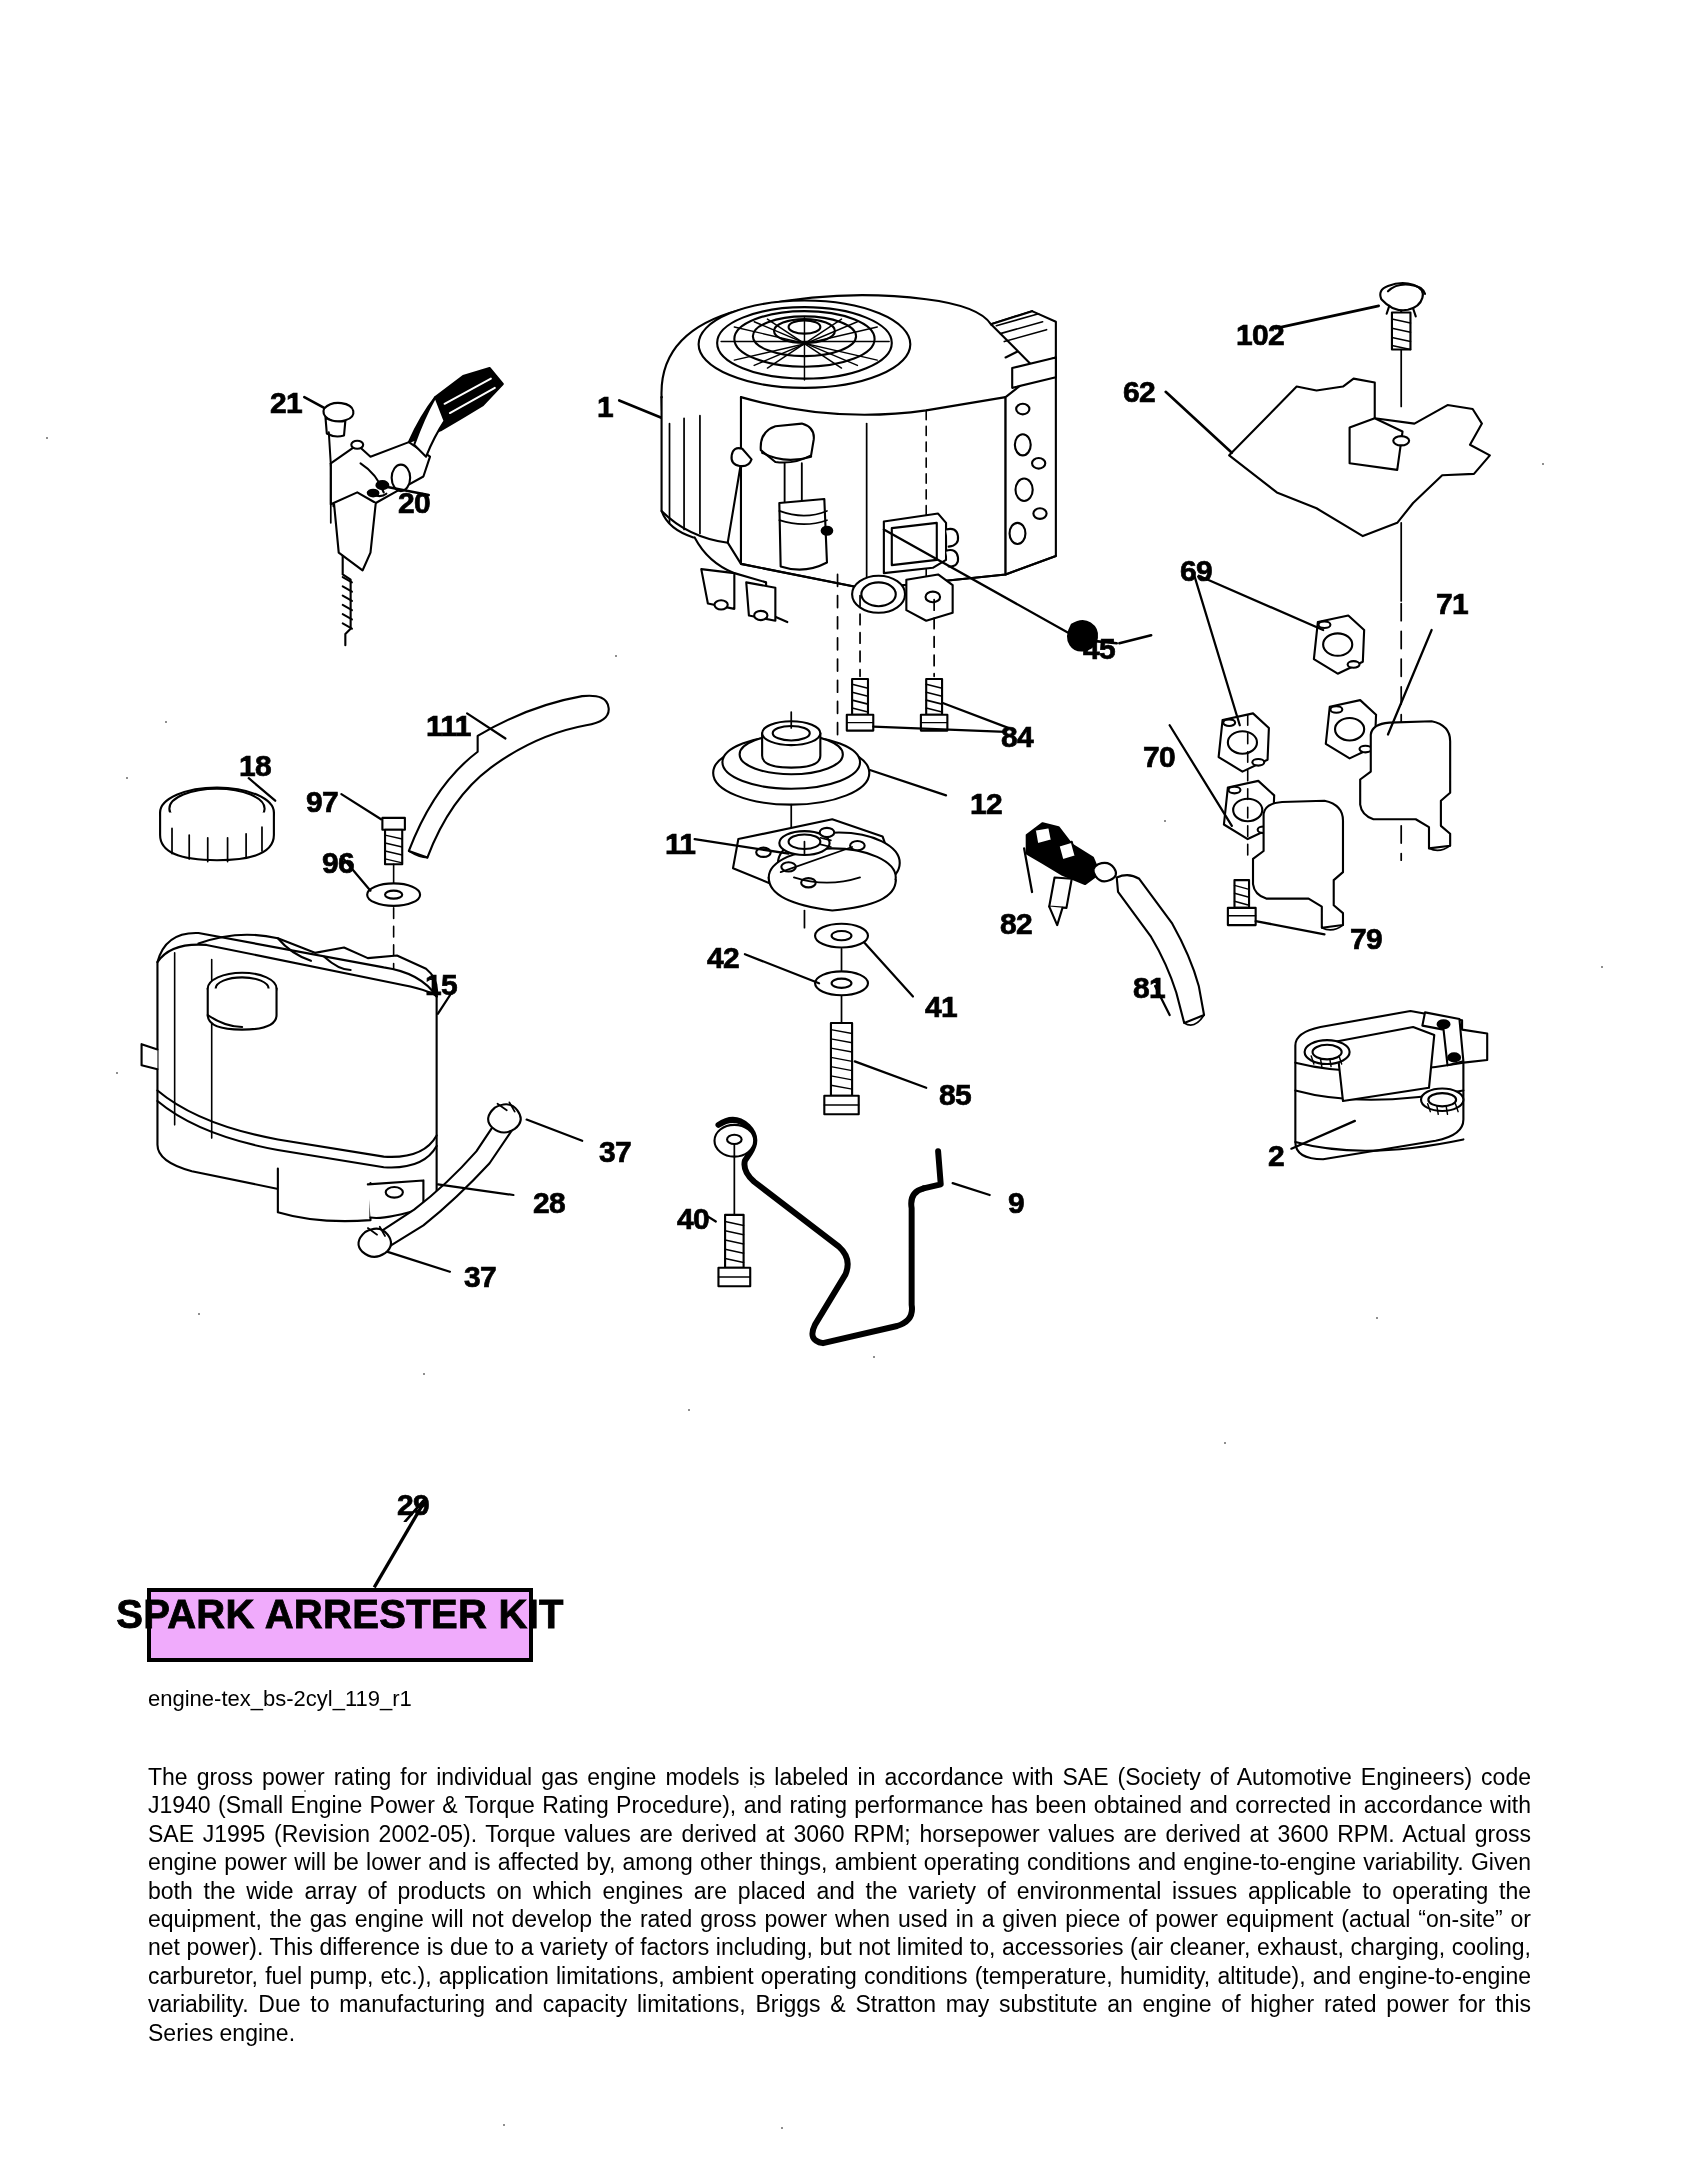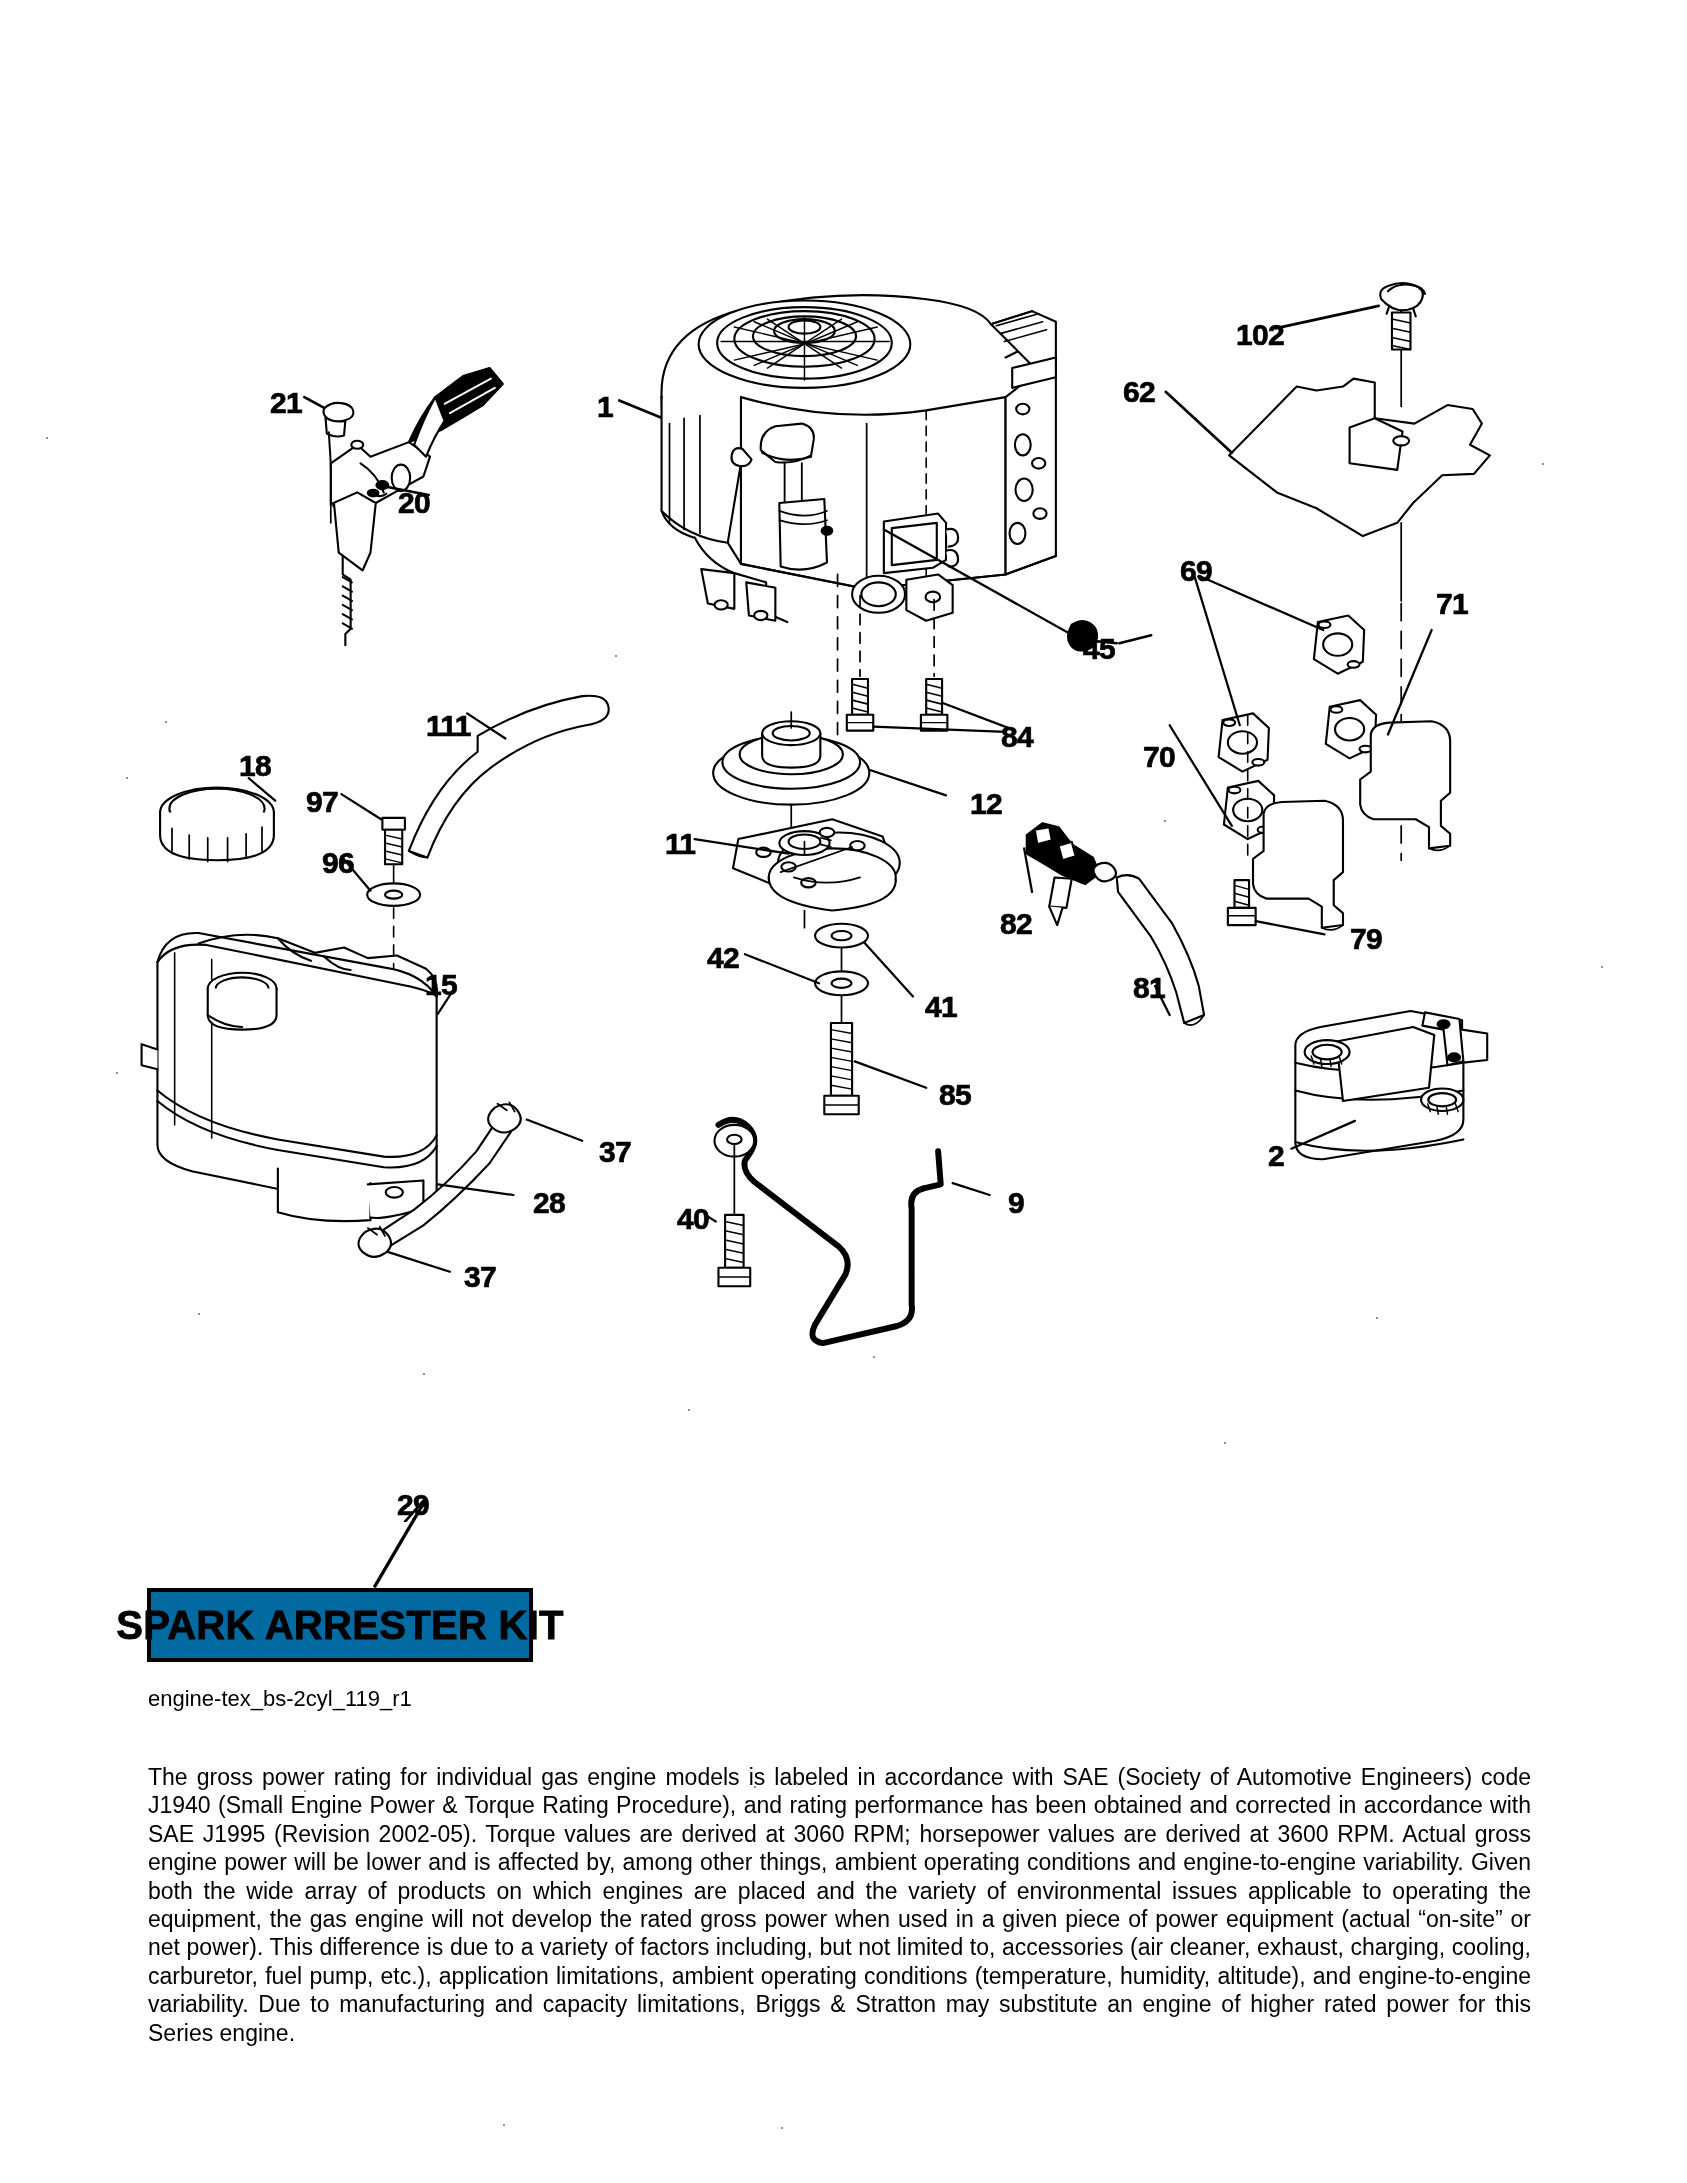--- a/index.html
+++ b/index.html
@@ -43,24 +43,24 @@
   }
 
   
   #spark-box {
     position: absolute;
     left: 147px;
     top: 1588px;
     width: 386px;
     height: 74px;
     border: 4.6px solid #000;
-    background: #0369a1;
+    background: #f0abfc;
     box-sizing: border-box;
     display: flex;
-    align-items: center;
+    align-items: flex-start;
     justify-content: center;
   }
   #spark-box-label {
     font-family: "Liberation Sans", sans-serif;
     font-weight: bold;
     font-size: 40px;
     letter-spacing: 0.3px;
     -webkit-text-stroke: 0.8px #000;
     white-space: nowrap;
   }

